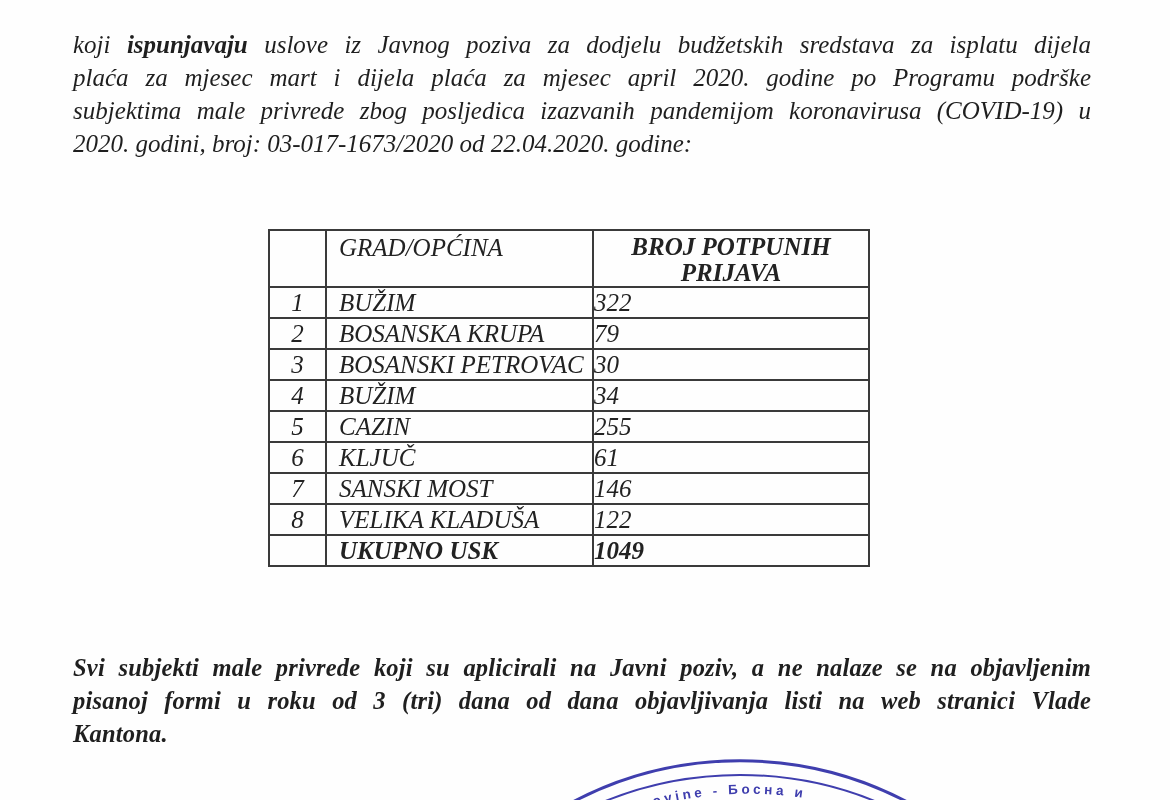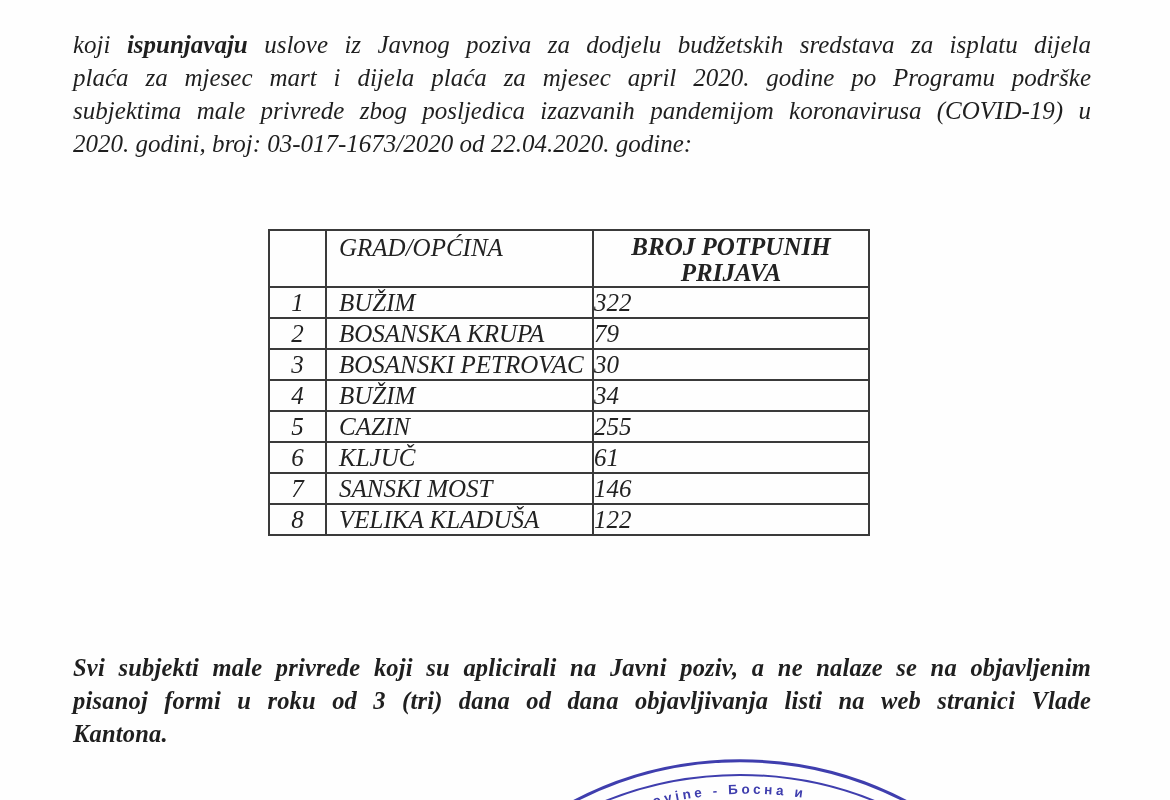--- a/index.html
+++ b/index.html
@@ -177,20 +177,25 @@
         <tr class="row">
           <td class="cell-num">7</td>
           <td class="cell-city">SANSKI MOST</td>
           <td class="cell-count">146</td>
         </tr>
         <tr class="row">
           <td class="cell-num">8</td>
           <td class="cell-city">VELIKA KLADUŠA</td>
           <td class="cell-count">122</td>
         </tr>
+        <tr class="row total">
+          <td class="cell-num"></td>
+          <td class="cell-city">UKUPNO USK</td>
+          <td class="cell-count">1049</td>
+        </tr>
       </tbody>
     </table>
   </div>
 
   <p class="para closing">
     <span class="tline">Svi subjekti male privrede koji su aplicirali na Javni poziv, a ne nalaze se na objavljenim</span>
     <span class="tline">pisanoj formi u roku od 3 (tri) dana od dana objavljivanja listi na web stranici Vlade</span>
     <span class="tline last">Kantona.</span>
   </p>
 

